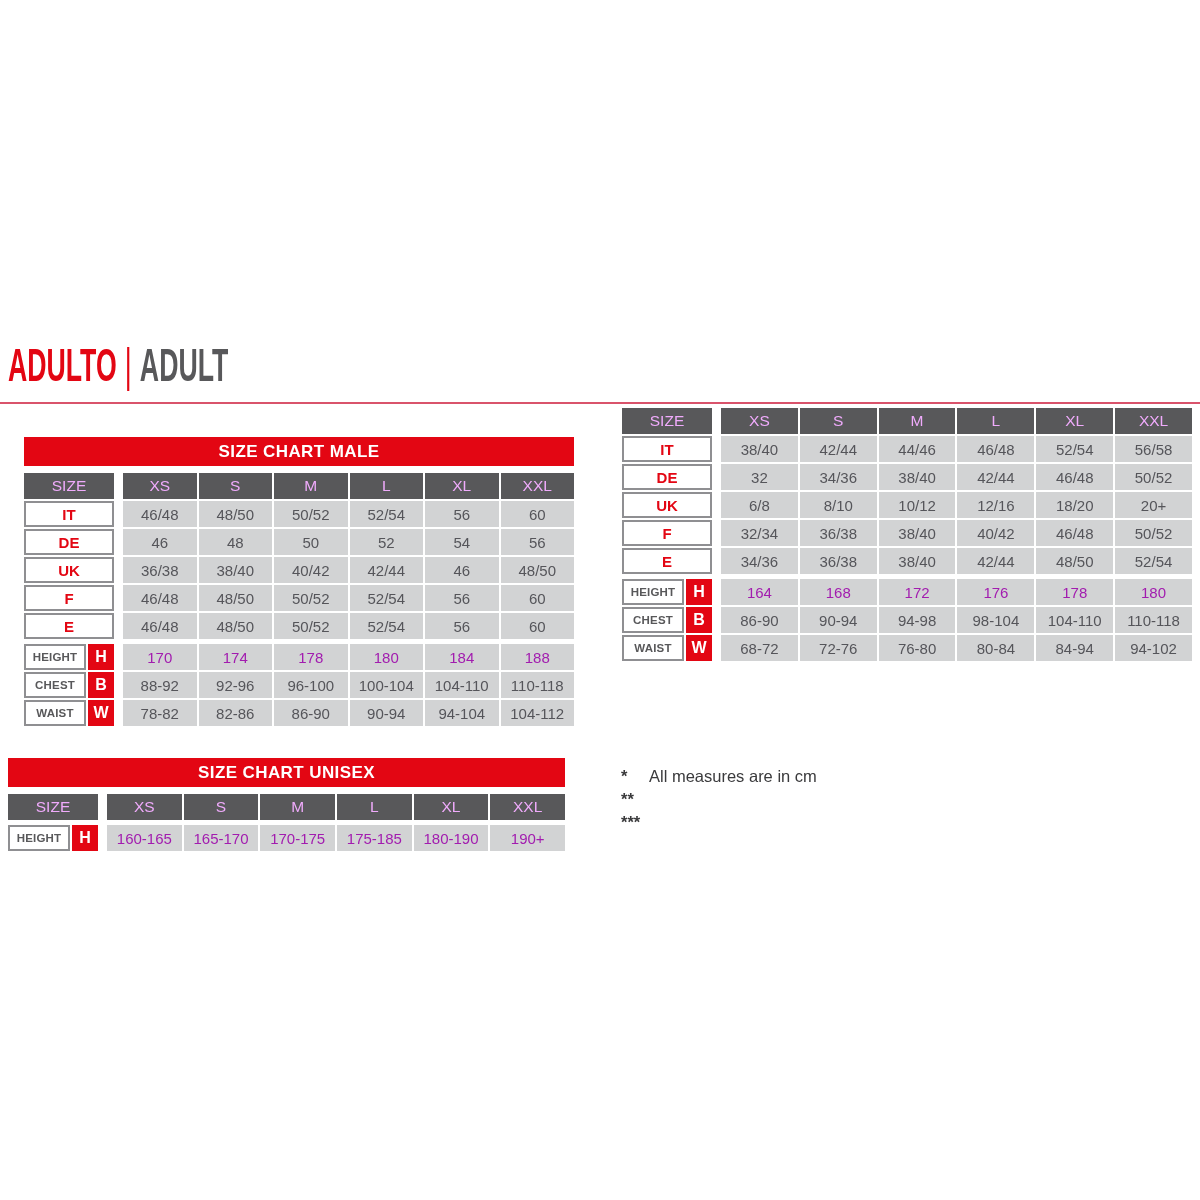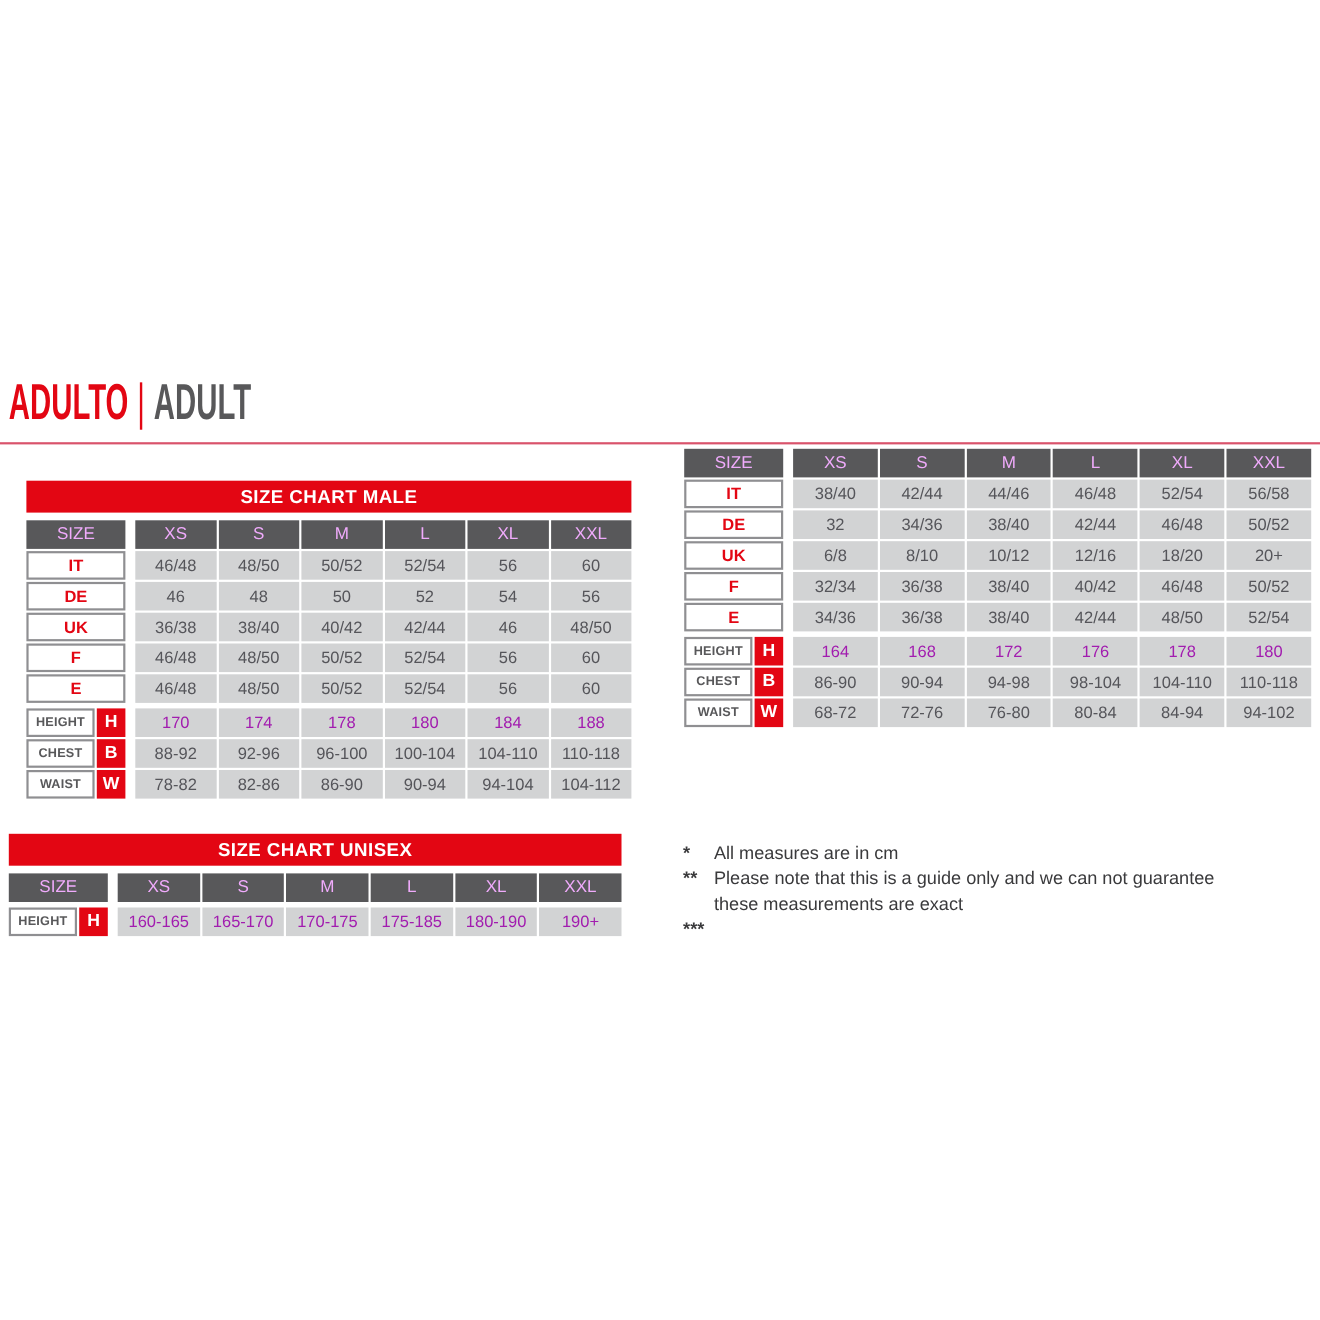--- a/index.html
+++ b/index.html
@@ -312,18 +312,17 @@
     </div>
   </div>
 
 <div id="footnotes">
     <div class="fline">
       <span class="fmark">*</span>
       <span class="ftext"><span>All measures are in cm</span></span>
     </div>
     <div class="fline">
       <span class="fmark">**</span>
-      <span class="ftext"><span>Please note that this is a guide only and we can not guarantee these measurements are exact</span></span>
     </div>
     <div class="fline">
       <span class="fmark">***</span>
     </div>
   </div>
 
 </body></html>

